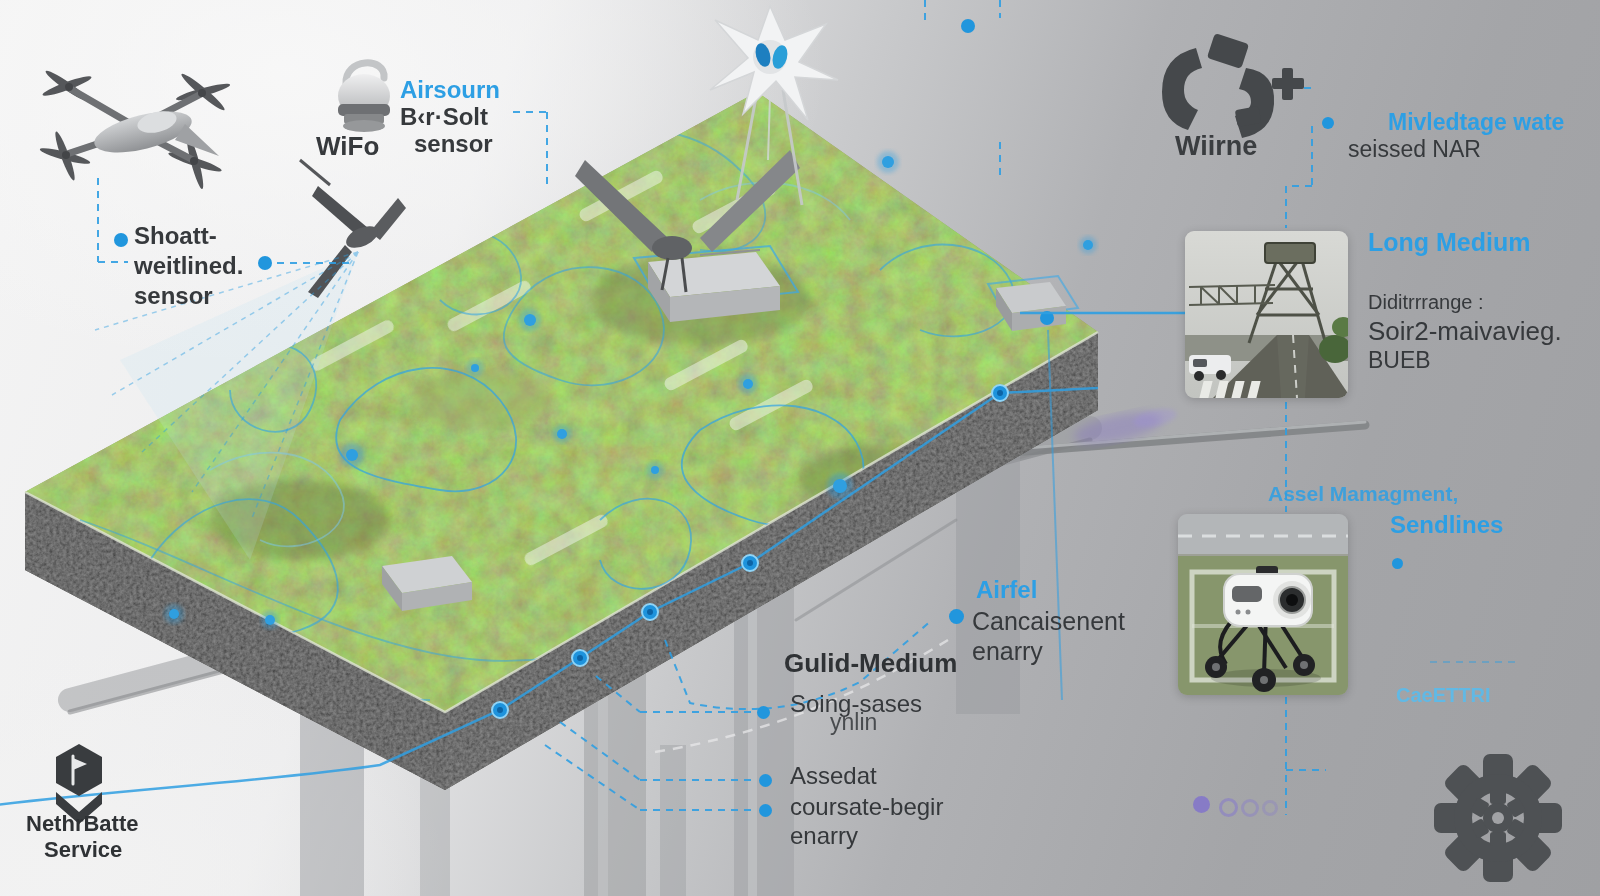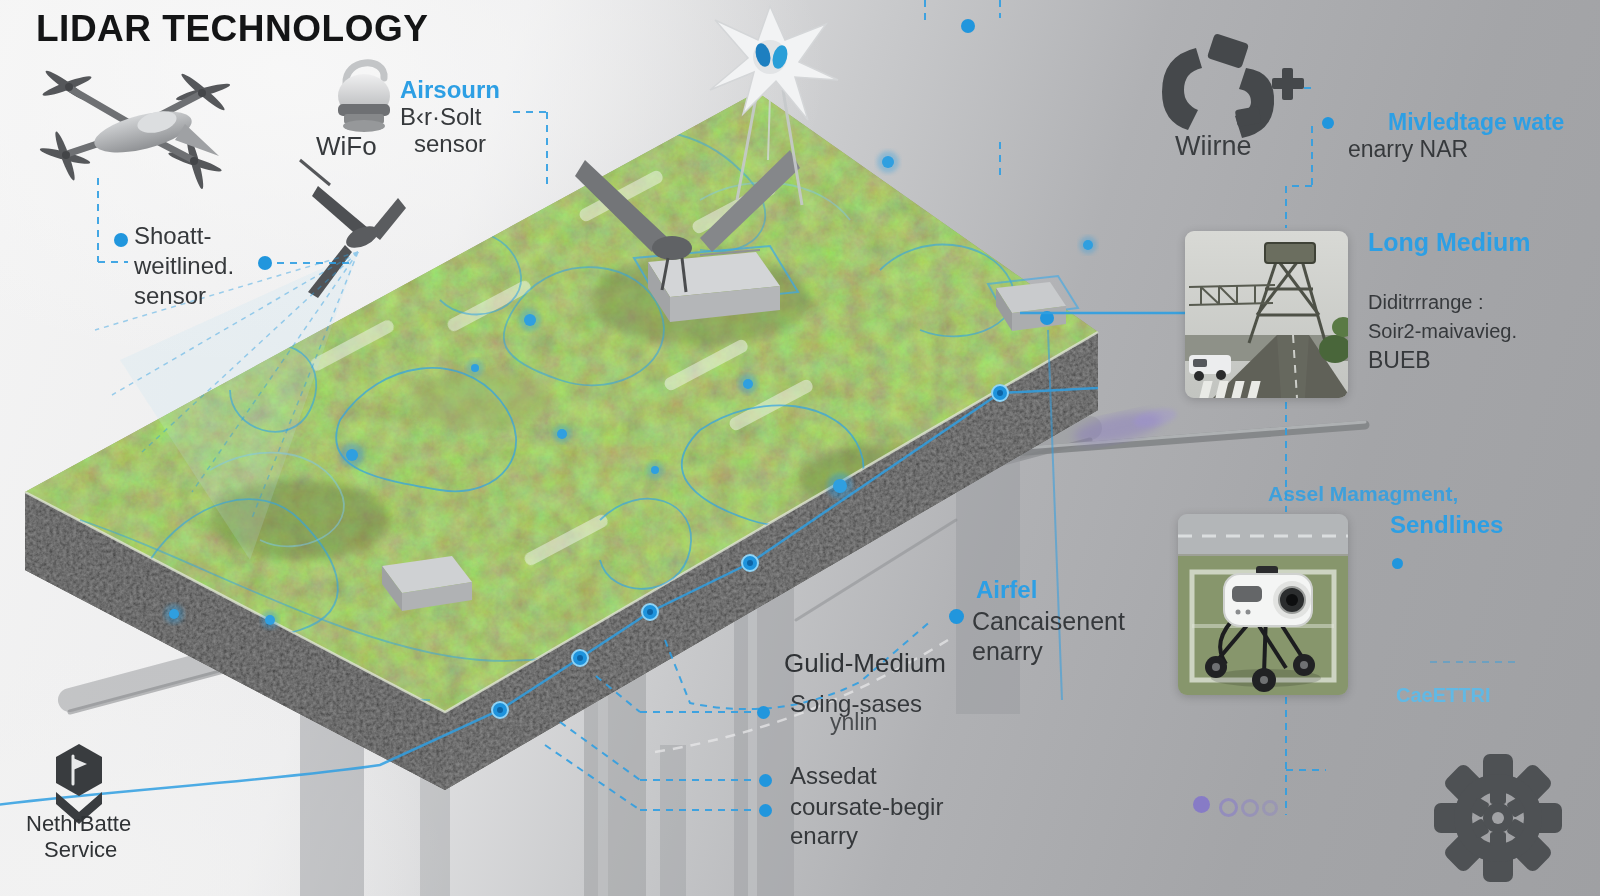--- a/index.html
+++ b/index.html
@@ -9,21 +9,21 @@
     background:
       radial-gradient(620px 360px at 4% 97%, rgba(242,242,242,.95), rgba(242,242,242,0) 62%),
       radial-gradient(900px 500px at 18% 8%, rgba(248,248,248,.9), rgba(248,248,248,0) 60%),
       linear-gradient(108deg,#f4f4f4 0%,#ededee 28%,#c9cacc 47%,#b0b1b4 62%,#a4a5a8 80%,#9fa0a3 100%);
   }
   .abs{position:absolute;}
   .txt{position:absolute;white-space:nowrap;}
   .t-title{font-size:37px;font-weight:800;letter-spacing:.5px;color:#141516;}
   .t-dark{color:#36393c;}
   .t-blue{color:#2D9FE4;font-weight:700;}
-  .t-bold{font-weight:400;}
+  .t-bold{font-weight:700;}
   .fuzz{filter:blur(.4px);}
   .fuzz2{filter:blur(.6px);opacity:.85;}
   .dot{position:absolute;border-radius:50%;background:#2196dd;}
   .ring{position:absolute;border-radius:50%;border:3px solid #8678cc;background:transparent;}
   .pdot{position:absolute;border-radius:50%;background:#8071ce;}
   .list21 div{font-size:21.5px;line-height:25.5px;color:#36393c;}
   .photo{position:absolute;border-radius:9px;overflow:hidden;box-shadow:0 2px 10px rgba(0,0,0,.18);}
   svg{display:block;}
 </style>
 </head>
@@ -410,47 +410,46 @@
     </g>
   </svg>
 
   <svg class="abs" style="left:46px;top:738px;" width="70" height="92" viewBox="0 0 70 92">
     <polygon points="33,6 56,19 56,45 33,58 10,45 10,19" fill="#393c3f"></polygon>
     <line x1="27" y1="18" x2="27" y2="46" stroke="#e8e9ea" stroke-width="3" stroke-linecap="round"></line>
     <polygon points="27,20 41,26 27,32" fill="#e8e9ea"></polygon>
     <polygon points="10,54 33,74 56,54 56,66 33,86 10,66" fill="#393c3f"></polygon>
   </svg>
 
-  <div class="txt t-title" style="left:36px;top:8px;">LIDAR TECHNOLOGY</div>
 
   <div class="dot" style="left:961px;top:19px;width:14px;height:14px;"></div>
 
   <div class="txt t-blue" style="left:400px;top:76px;font-size:24px;">Airsourn</div>
   <div class="txt t-dark t-bold" style="left:400px;top:103px;font-size:24px;">B‹r·Solt</div>
   <div class="txt t-dark t-bold" style="left:414px;top:130px;font-size:24px;">sensor</div>
   <div class="txt t-dark t-bold" style="left:316px;top:131px;font-size:26px;">WiFo</div>
 
   <div class="dot" style="left:114px;top:233px;width:14px;height:14px;"></div>
   <div class="dot" style="left:258px;top:256px;width:14px;height:14px;"></div>
   <div class="abs" style="left:134px;top:221px;">
     <div class="t-dark t-bold" style="font-size:24px;line-height:30px;">Shoatt-</div>
     <div class="t-dark t-bold" style="font-size:24px;line-height:30px;">weitlined.</div>
     <div class="t-dark t-bold" style="font-size:24px;line-height:30px;">sensor</div>
   </div>
 
   <div class="txt t-dark t-bold" style="left:1175px;top:131px;font-size:27px;color:#3a3d40;">Wiirne</div>
 
   <div class="dot" style="left:1322px;top:117px;width:12px;height:12px;"></div>
   <div class="txt t-blue fuzz" style="left:1388px;top:109px;font-size:23px;">Mivledtage wate</div>
-  <div class="txt t-dark" style="left:1348px;top:136px;font-size:23px;">enarry NAR</div>
+  <div class="txt t-dark" style="left:1348px;top:136px;font-size:23px;">seissed NAR</div>
 
   <div class="txt t-blue fuzz" style="left:1368px;top:228px;font-size:25px;">Long Medium</div>
   <div class="abs" style="left:1368px;top:262px;">
     <div class="t-dark" style="font-size:20px;line-height:29px;margin-top:26px;">Diditrrrange :</div>
-    <div class="t-dark" style="font-size:20px;line-height:29px;">Soir2-maivavieg.</div>
+    <div class="t-dark" style="font-size:26px;line-height:29px;">Soir2-maivavieg.</div>
     <div class="t-dark" style="font-size:23px;line-height:29px;">BUEB</div>
   </div>
 
   <div class="txt t-blue fuzz2" style="left:1268px;top:482px;font-size:21px;">Assel Mamagment,</div>
   <div class="txt t-blue fuzz" style="left:1390px;top:511px;font-size:24px;">Sendlines</div>
   <div class="dot" style="left:1392px;top:558px;width:11px;height:11px;"></div>
   <div class="txt fuzz2" style="left:1396px;top:684px;font-size:20px;font-weight:700;color:#56bdf0;">CaeETTRI</div>
 
   <div class="dot" style="left:949px;top:609px;width:15px;height:15px;"></div>
   <div class="txt t-blue" style="left:976px;top:576px;font-size:24px;">Airfel</div>

